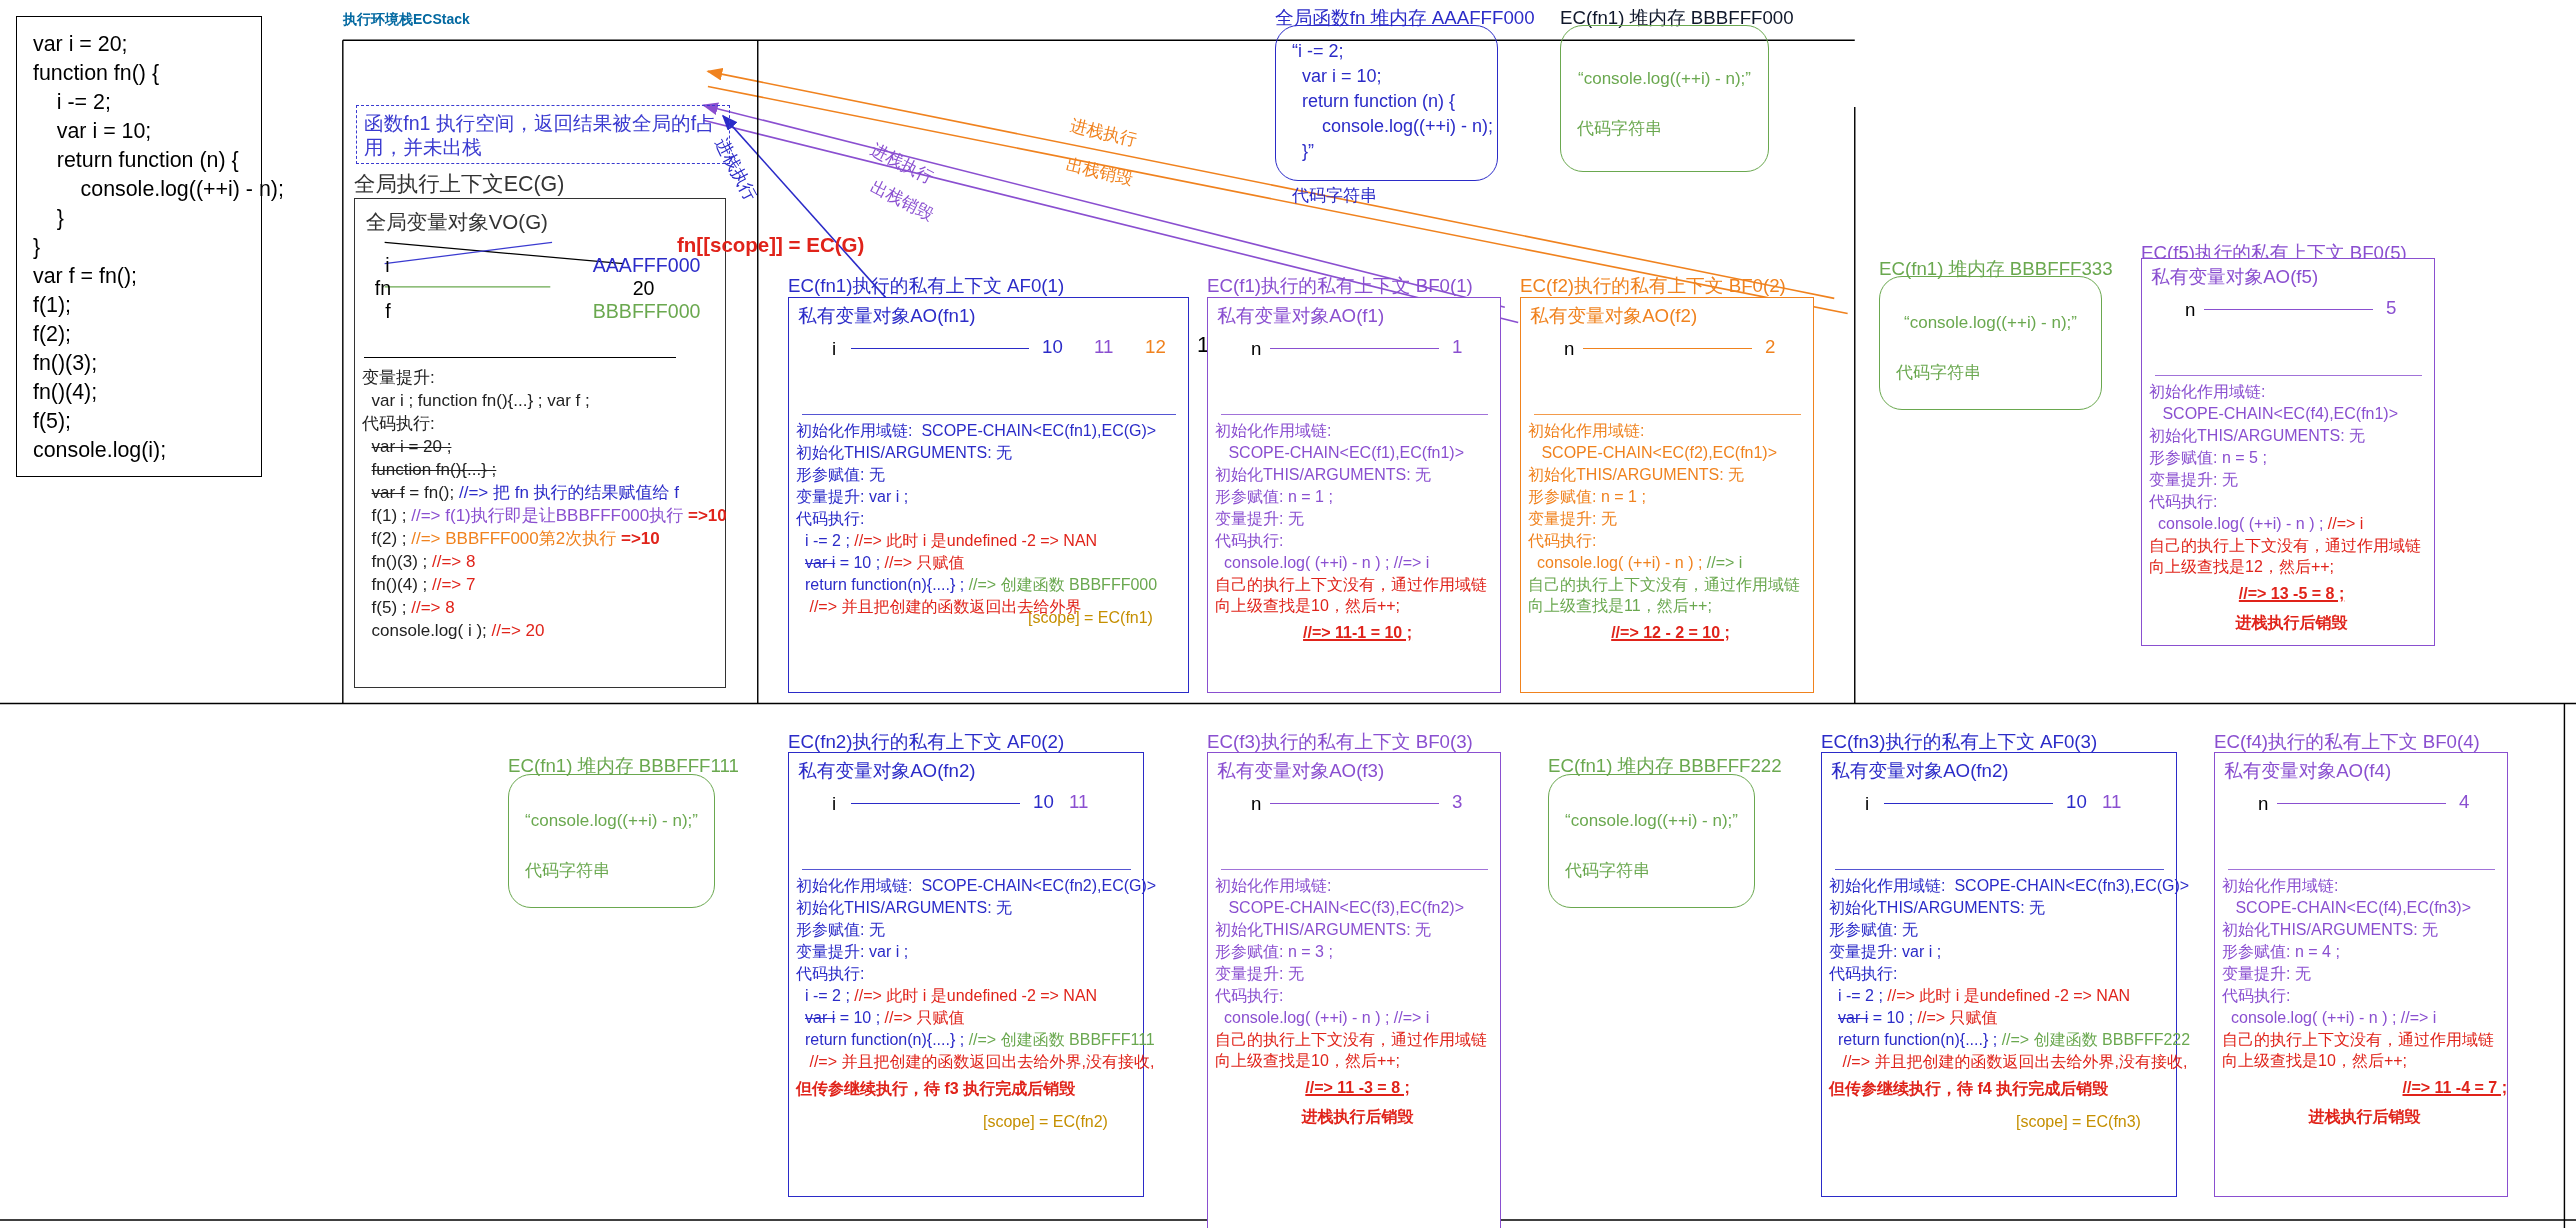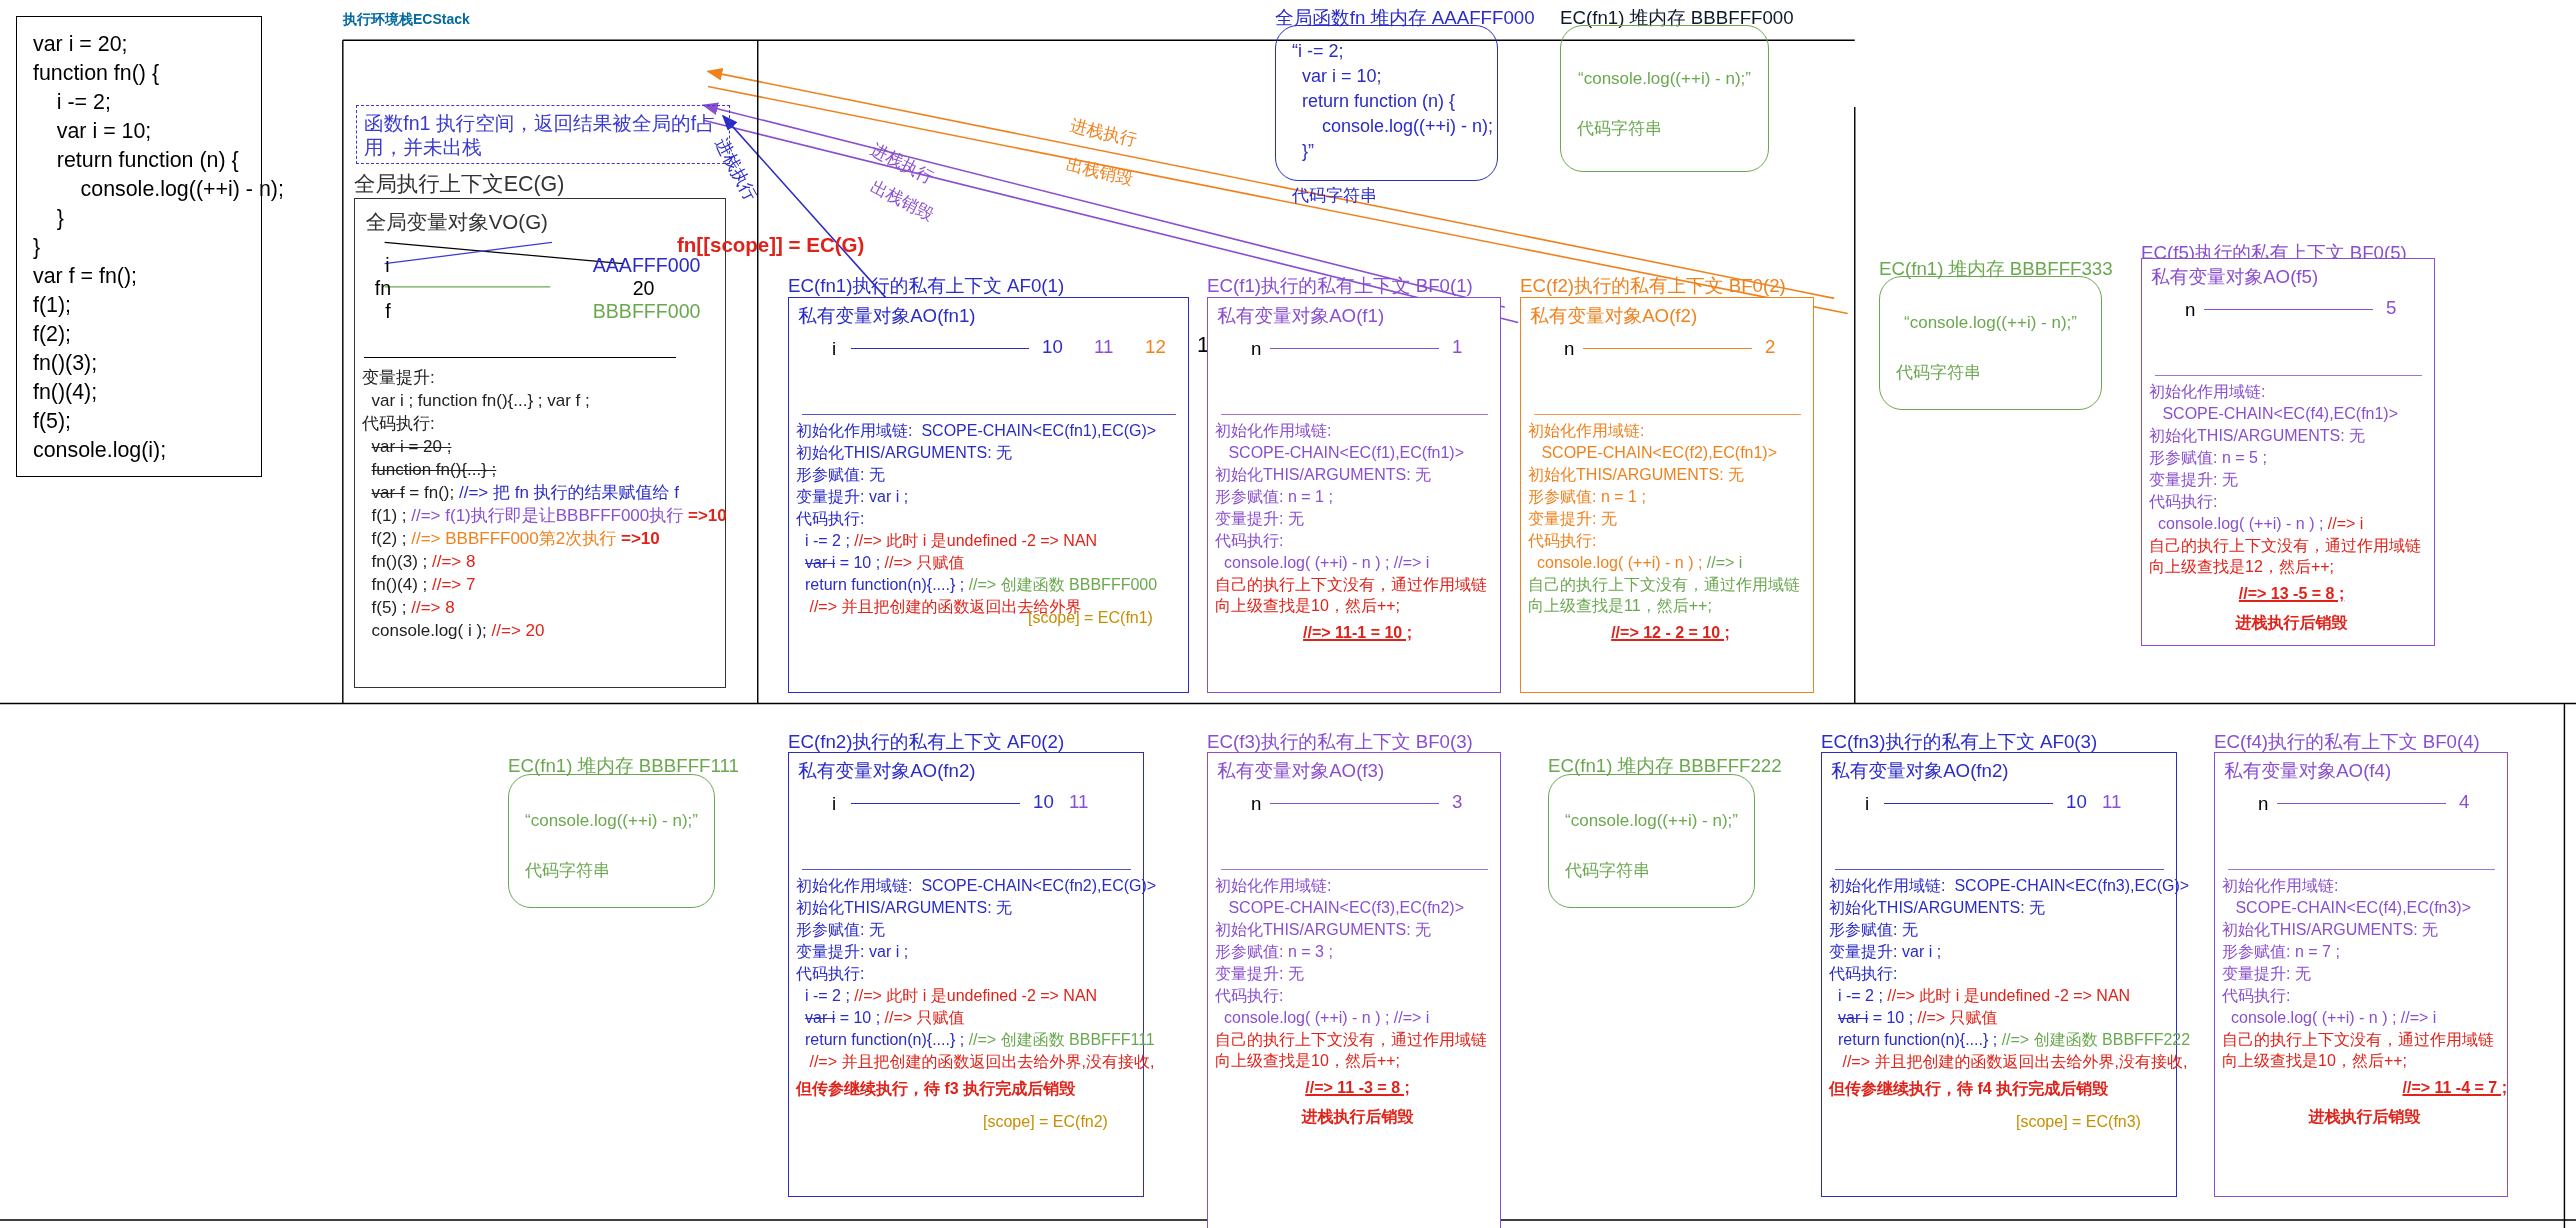--- a/index.html
+++ b/index.html
@@ -351,21 +351,21 @@
         <div class="ctx-vars" style="height: 85px;">
           <span class="var-k" style="left: 43px; top: 9px; color: rgb(0, 0, 0);">n</span>
           <span class="abs" style="left: 62px; top: 19.6px; width: 169px; border-top: 1.2px solid rgb(138, 79, 208);"></span>
           <span class="var-v" style="left: 244px; top: 7.1px; color: rgb(138, 79, 208);">4</span>
         </div>
         <div class="ctx-sep"></div>
         <div class="ctx-body">
           <div class="ln">初始化作用域链:</div>
           <div class="ln">&nbsp;&nbsp;&nbsp;SCOPE-CHAIN&lt;EC(f4),EC(fn3)&gt;</div>
           <div class="ln">初始化THIS/ARGUMENTS: 无</div>
-          <div class="ln">形参赋值: n = 7 ;</div>
+          <div class="ln">形参赋值: n = 4 ;</div>
           <div class="ln">变量提升: 无</div>
           <div class="ln">代码执行:</div>
           <div class="ln">&nbsp;&nbsp;console.log( (++i) - n ) ; <span style="color:#8a4fd0">//=&gt; i</span></div>
           <div class="wrap" style="color: rgb(224, 35, 26); line-height: 21.4px;">自己的执行上下文没有，通过作用域链向上级查找是10，然后++;</div>
           <div style="color: rgb(224, 35, 26); font-weight: bold; text-align: right; margin-top: 5.3px;"><span class="ul">//=&gt; 11 -4 = 7 ;</span></div>
           <div style="color: rgb(224, 35, 26); font-weight: bold; text-align: center; margin-top: 7.1px;">进栈执行后销毁</div>
         </div>
       </div>
     </div>
 

